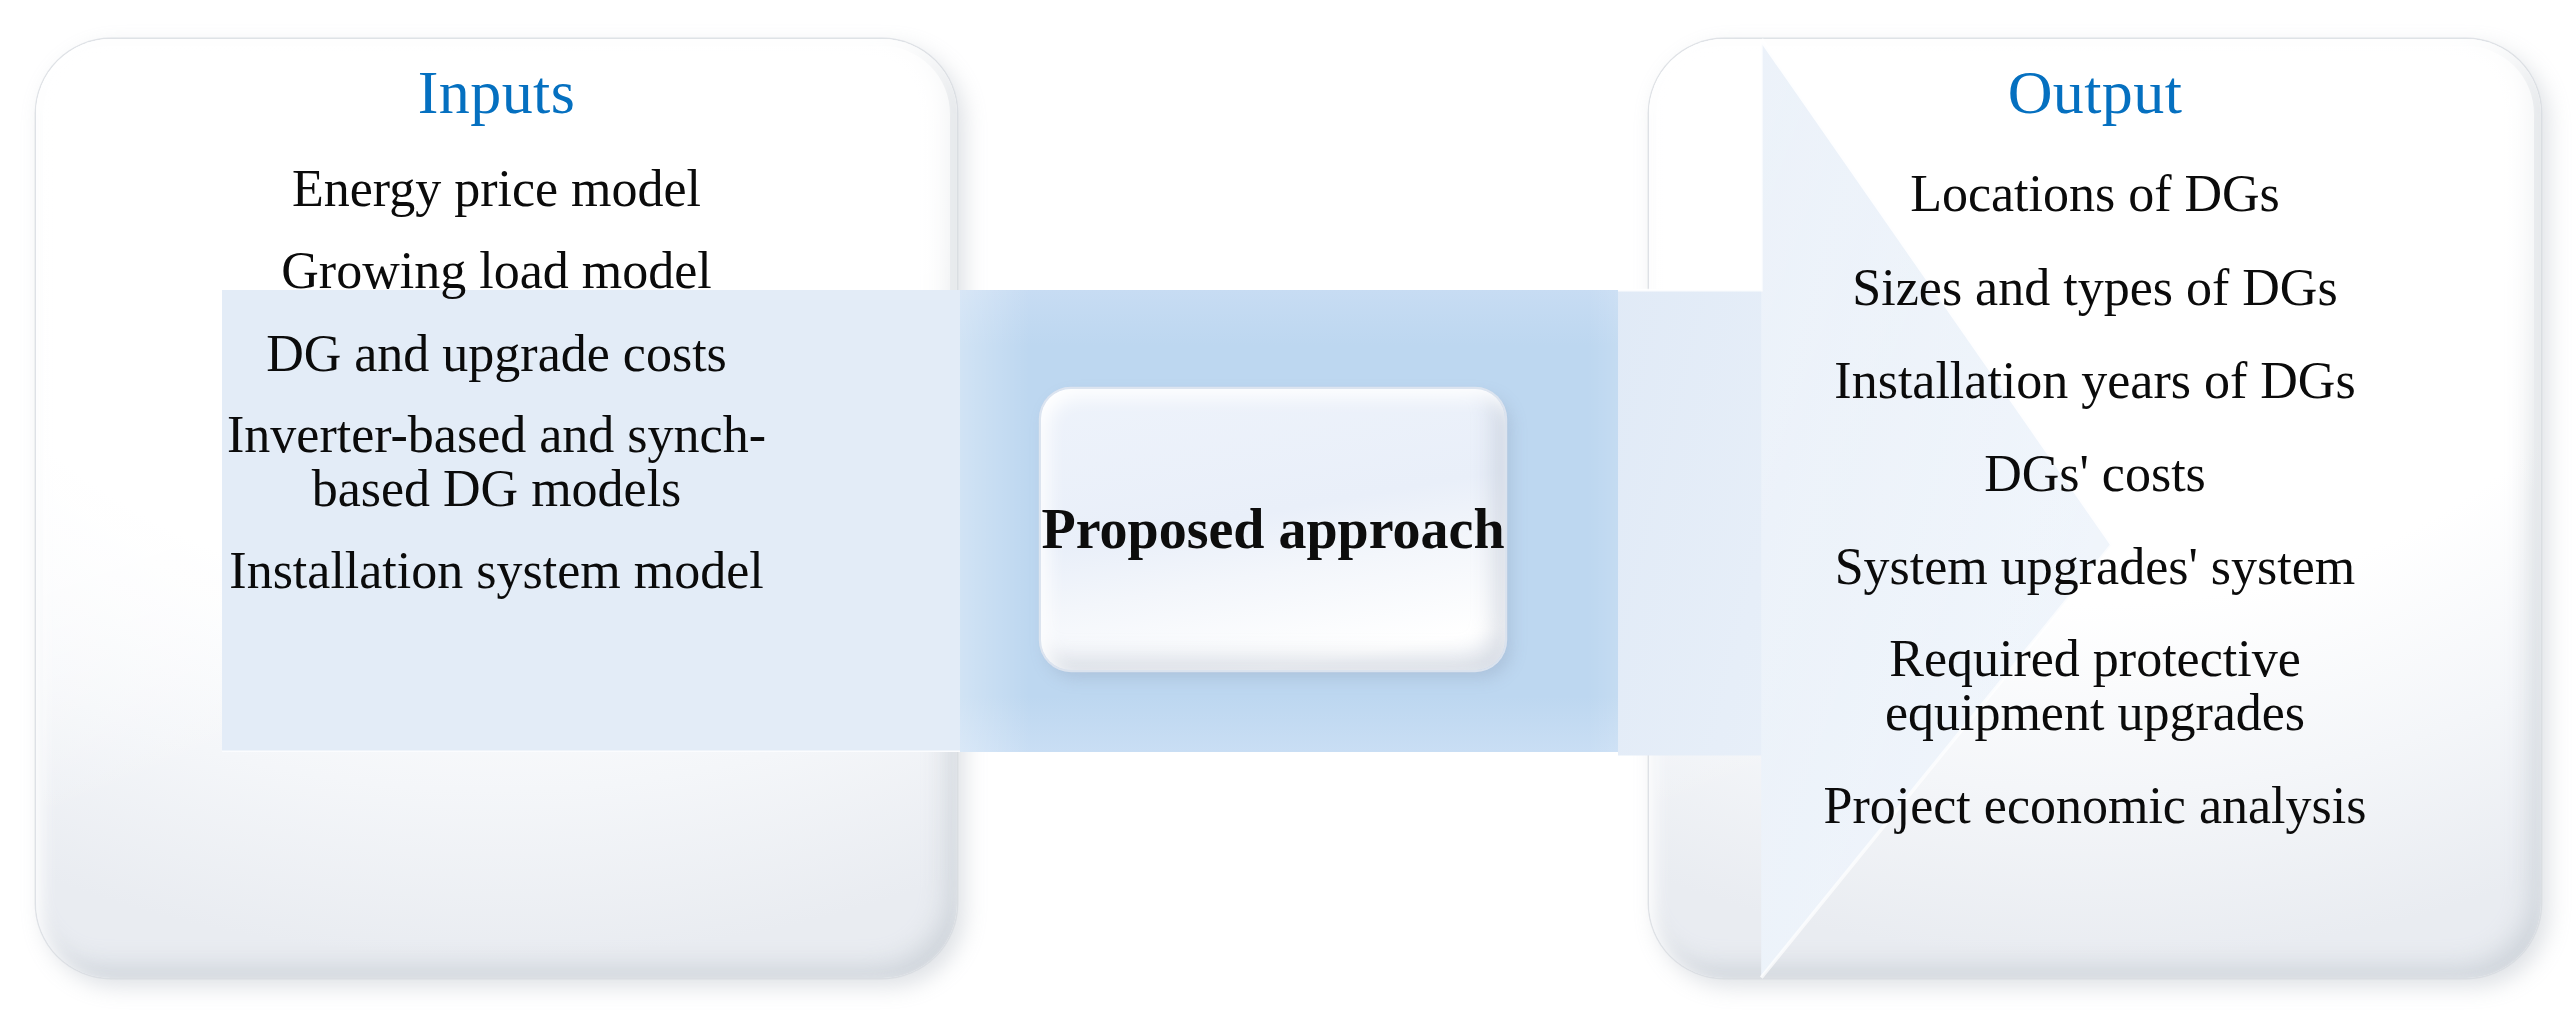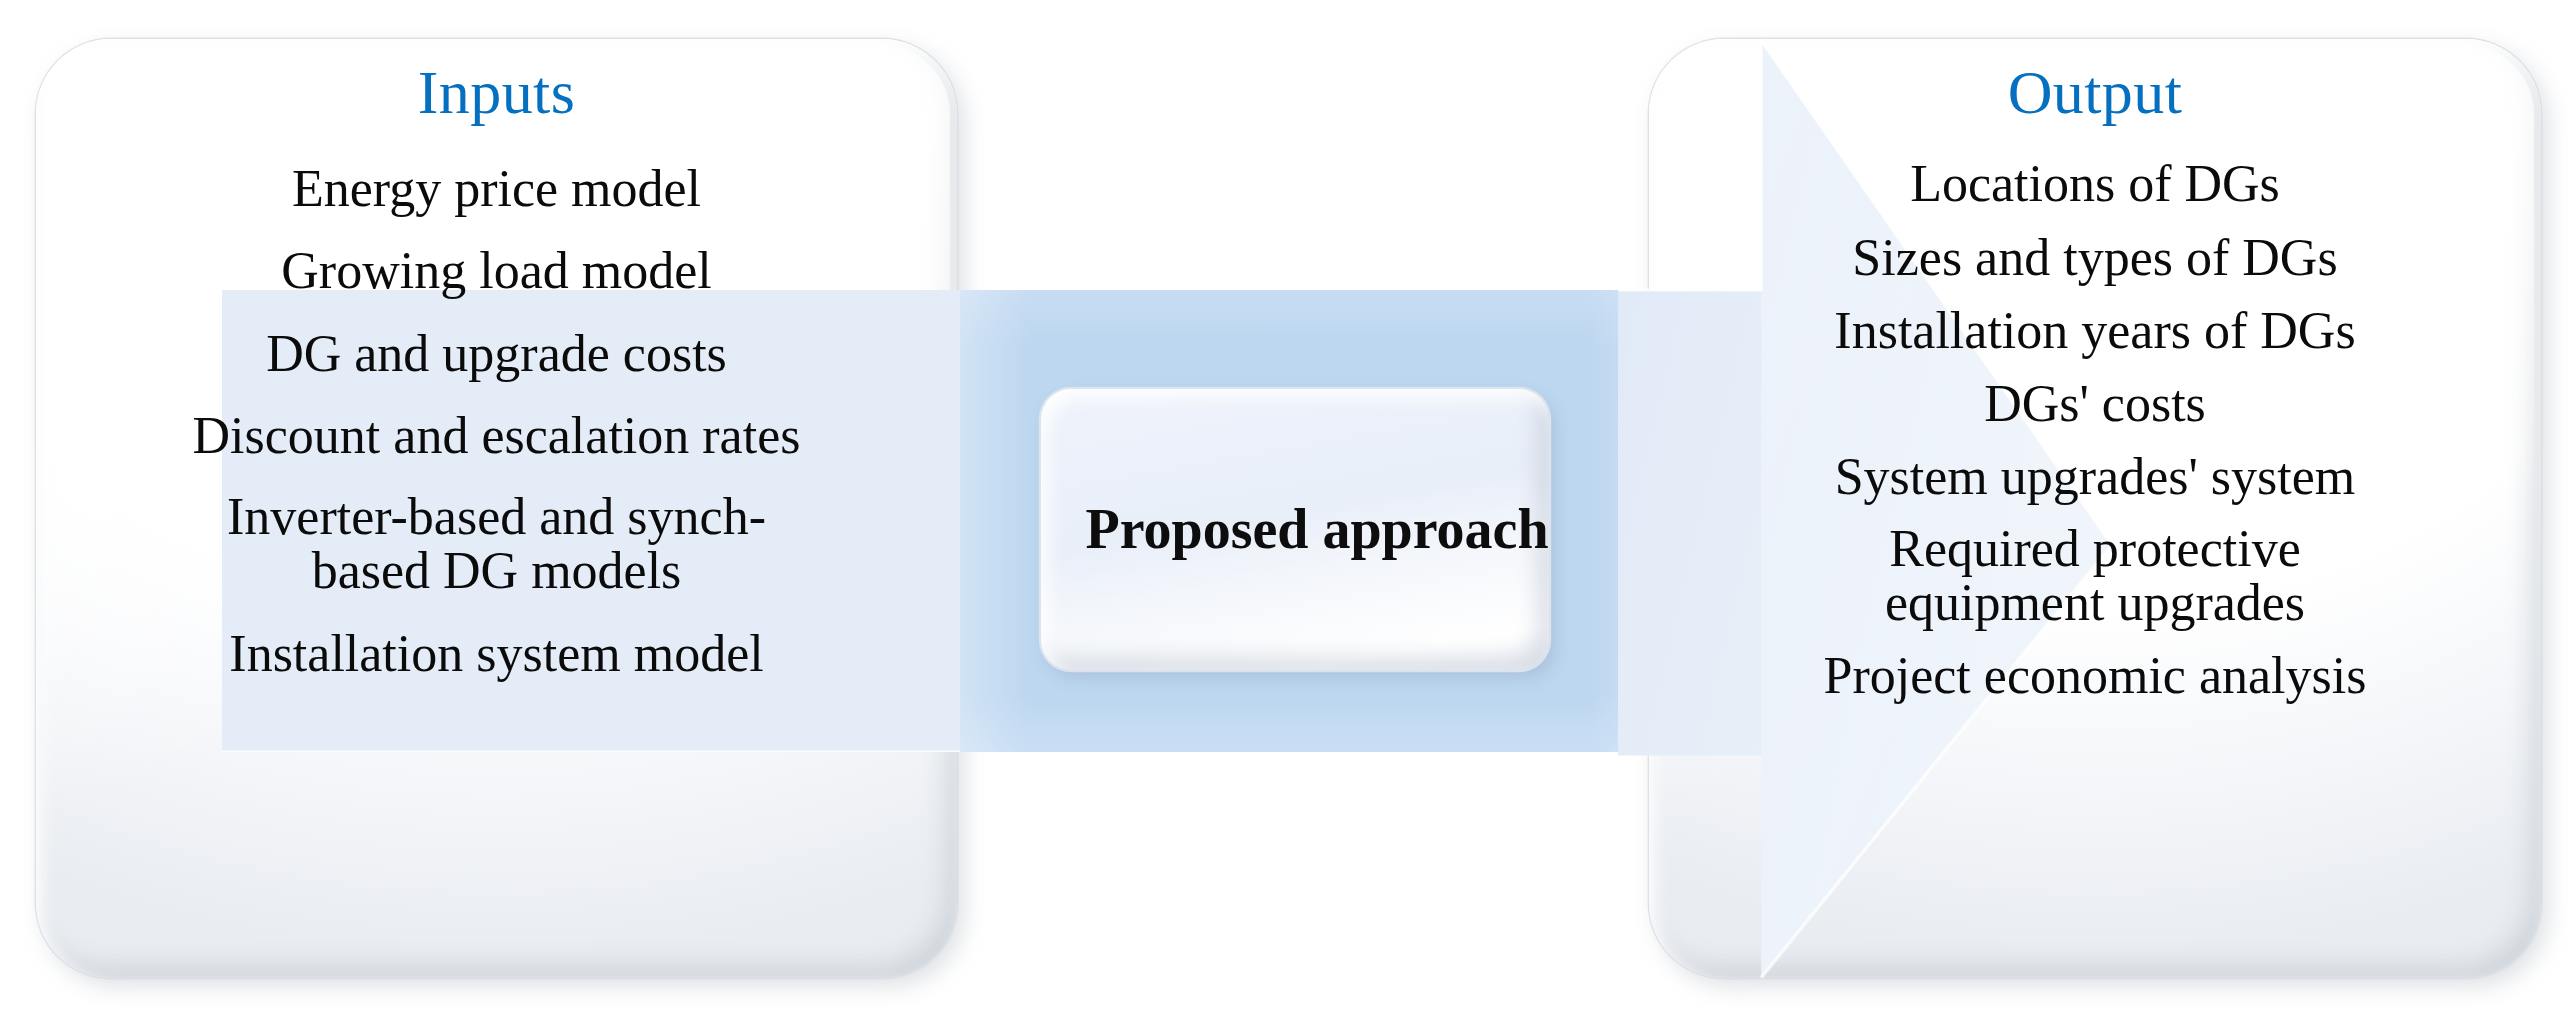--- a/index.html
+++ b/index.html
@@ -58,21 +58,21 @@
   #approach-box{
     position:absolute;left:1041px;top:389px;width:464px;height:281px;
     border-radius:30px;
     background:
       linear-gradient(170deg,#eef3fb 0%,#e9eff9 45%,#f3f6fb 62%,#ffffff 88%,#f7f9fc 100%);
     box-shadow:
       0 0 0 2.2px rgba(224,230,240,0.9),
       inset 7.2px 8.6px 18.6px rgba(255,255,255,0.98),
       inset -11.5px -13px 21.5px rgba(168,178,196,0.40),
       5.7px 7.2px 16px rgba(130,145,170,0.28);
-    display:flex;align-items:center;justify-content:center;padding-left:44px;
+    display:flex;align-items:center;justify-content:center;
   }
   #approach-label{
     position:relative;z-index:3;
     font-weight:bold;font-size:56px;line-height:1.22;
     color:#0d0d0d;text-align:center;
     font-family:"Liberation Serif","DejaVu Serif",serif;
   }
 
   
   .col{
@@ -90,21 +90,21 @@
     margin-bottom:24.4px;
     letter-spacing:0.4px;
   }
   .item{
     font-size:52px;
     line-height:1.06;
     color:#0b0b0b;
     white-space:pre-line;
   }
   #col-left  .item{margin:13.6px 0;}
-  #col-right .item{margin:9px 0;}
+  #col-right .item{margin:19px 0;}
   .item.two-line{line-height:1.04;}
 </style>
 </head>
 <body>
 
 <div id="stage">
 
   <div class="panel" id="panel-left"></div>
   <div id="left-blue-wash"></div>
 
@@ -135,21 +135,20 @@
   <div id="approach-box">
     <span id="approach-label">Proposed
 approach</span>
   </div>
 
   <div class="col" id="col-left">
     <div class="heading">Inputs</div>
     <div class="item">Energy price model</div>
     <div class="item">Growing load model</div>
     <div class="item">DG and upgrade costs</div>
-    <div class="item">Discount and escalation rates</div>
     <div class="item two-line">Inverter-based and synch-
 based DG models</div>
     <div class="item">Installation system model</div>
   </div>
 
   <div class="col" id="col-right">
     <div class="heading">Output</div>
     <div class="item">Locations of DGs</div>
     <div class="item">Sizes and types of DGs</div>
     <div class="item">Installation years of DGs</div>

